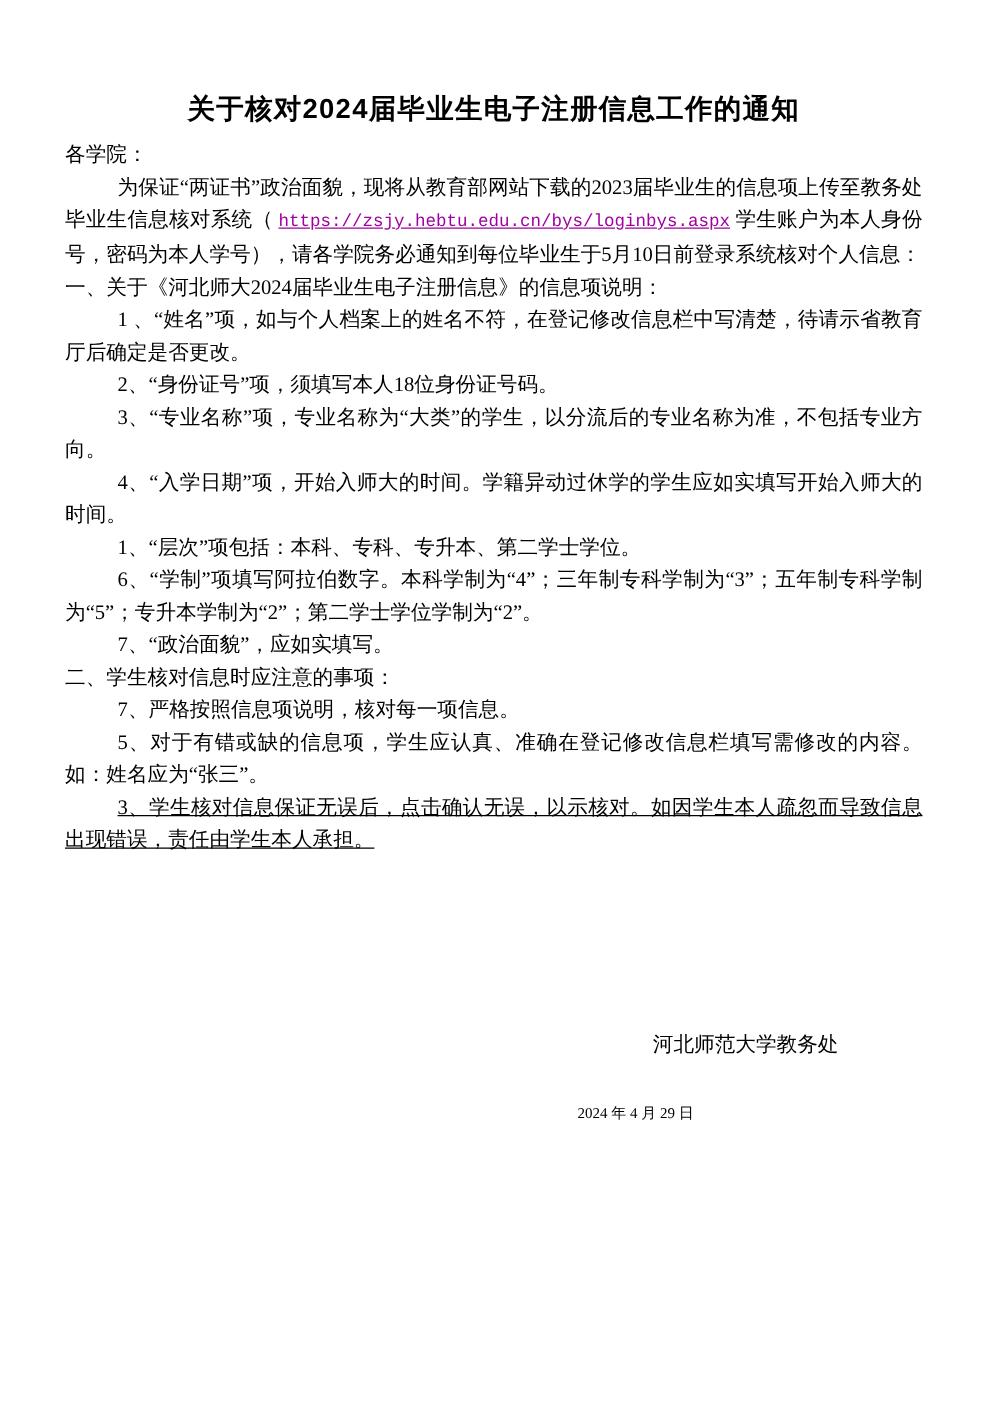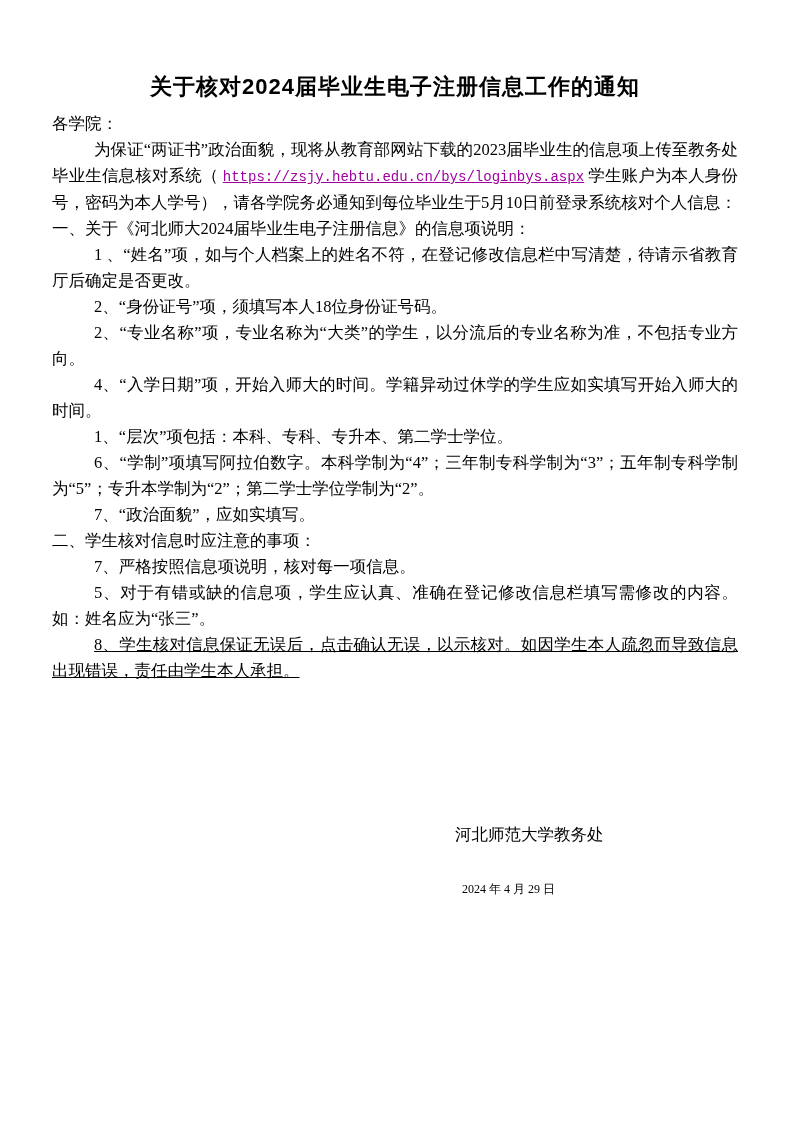--- a/index.html
+++ b/index.html
@@ -50,21 +50,21 @@
   .underline-para {
     text-decoration: underline;
   }
   .sig-block {
     margin-top: 138px;
   }
   .signature-line {
     margin: 0;
     font-size: 16.5px;
     line-height: 26px;
-    text-align: left;
+    text-align: center;
     margin-left: 403px;
   }
   .date-line {
     margin: 28px 0 0 410px;
     font-size: 12px;
     line-height: 26px;
     text-align: left;
   }
 </style>
 </head>
@@ -77,30 +77,30 @@
   <p class="para">各学院：</p>
 
   <p class="para indent">
     <span>为保证“两证书”政治面貌，现将从教育部网站下载的2023届毕业生的信息项上传至教务处毕业生信息核对系统（ </span><a class="doc-link" href="#">https://zsjy.hebtu.edu.cn/bys/loginbys.aspx</a><span> 学生账户为本人身份号，密码为本人学号），请各学院务必通知到每位毕业生于5月10日前登录系统核对个人信息：</span>
   </p>
 
   <p class="para">一、关于《河北师大2024届毕业生电子注册信息》的信息项说明：</p>
 
   <p class="para indent">1 、“姓名”项，如与个人档案上的姓名不符，在登记修改信息栏中写清楚，待请示省教育厅后确定是否更改。</p>
   <p class="para indent">2、“身份证号”项，须填写本人18位身份证号码。</p>
-  <p class="para indent">2、“专业名称”项，专业名称为“大类”的学生，以分流后的专业名称为准，不包括专业方向。</p>
+  <p class="para indent">3、“专业名称”项，专业名称为“大类”的学生，以分流后的专业名称为准，不包括专业方向。</p>
   <p class="para indent">4、“入学日期”项，开始入师大的时间。学籍异动过休学的学生应如实填写开始入师大的时间。</p>
   <p class="para indent">1、“层次”项包括：本科、专科、专升本、第二学士学位。</p>
   <p class="para indent">6、“学制”项填写阿拉伯数字。本科学制为“4”；三年制专科学制为“3”；五年制专科学制为“5”；专升本学制为“2”；第二学士学位学制为“2”。</p>
   <p class="para indent">7、“政治面貌”，应如实填写。</p>
 
   <p class="para">二、学生核对信息时应注意的事项：</p>
 
   <p class="para indent">7、严格按照信息项说明，核对每一项信息。</p>
   <p class="para indent">5、对于有错或缺的信息项，学生应认真、准确在登记修改信息栏填写需修改的内容。如：姓名应为“张三”。</p>
-  <p class="para indent underline-para">8、学生核对信息保证无误后，点击确认无误，以示核对。如因学生本人疏忽而导致信息出现错误，责任由学生本人承担。</p>
+  <p class="para indent underline-para">3、学生核对信息保证无误后，点击确认无误，以示核对。如因学生本人疏忽而导致信息出现错误，责任由学生本人承担。</p>
 
   <div class="sig-block">
     <p class="signature-line">河北师范大学教务处</p>
     <p class="date-line">2024 年 4 月 29 日</p>
   </div>
 
 </div>
 
 </body></html>

